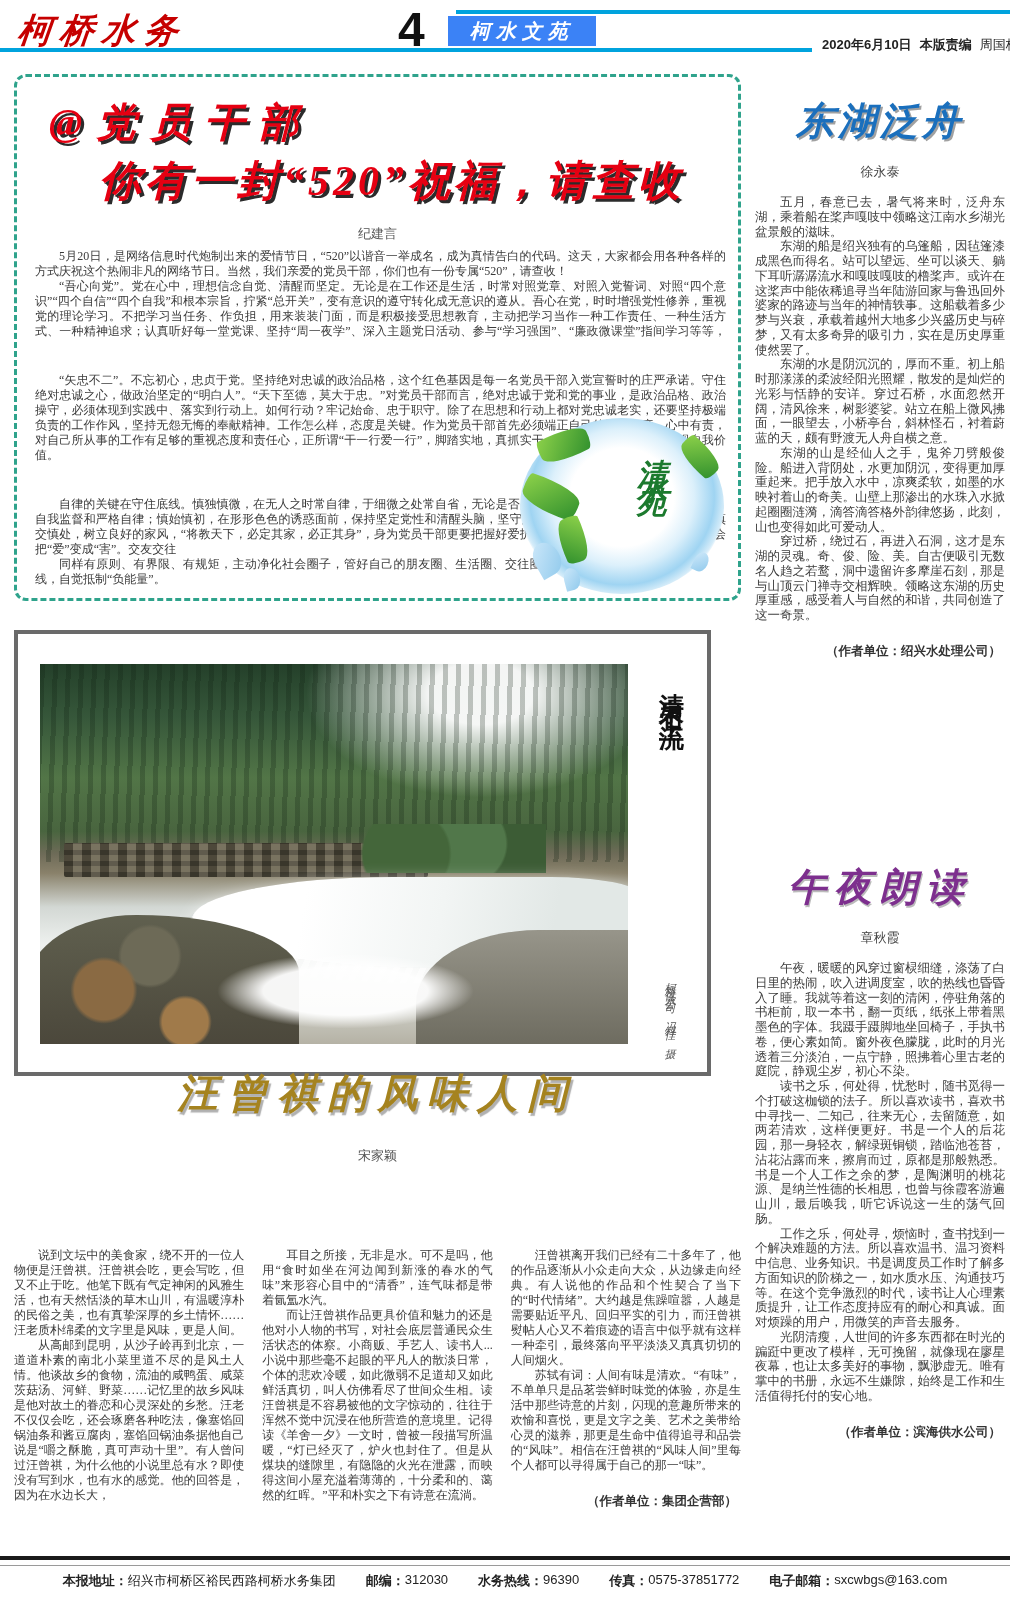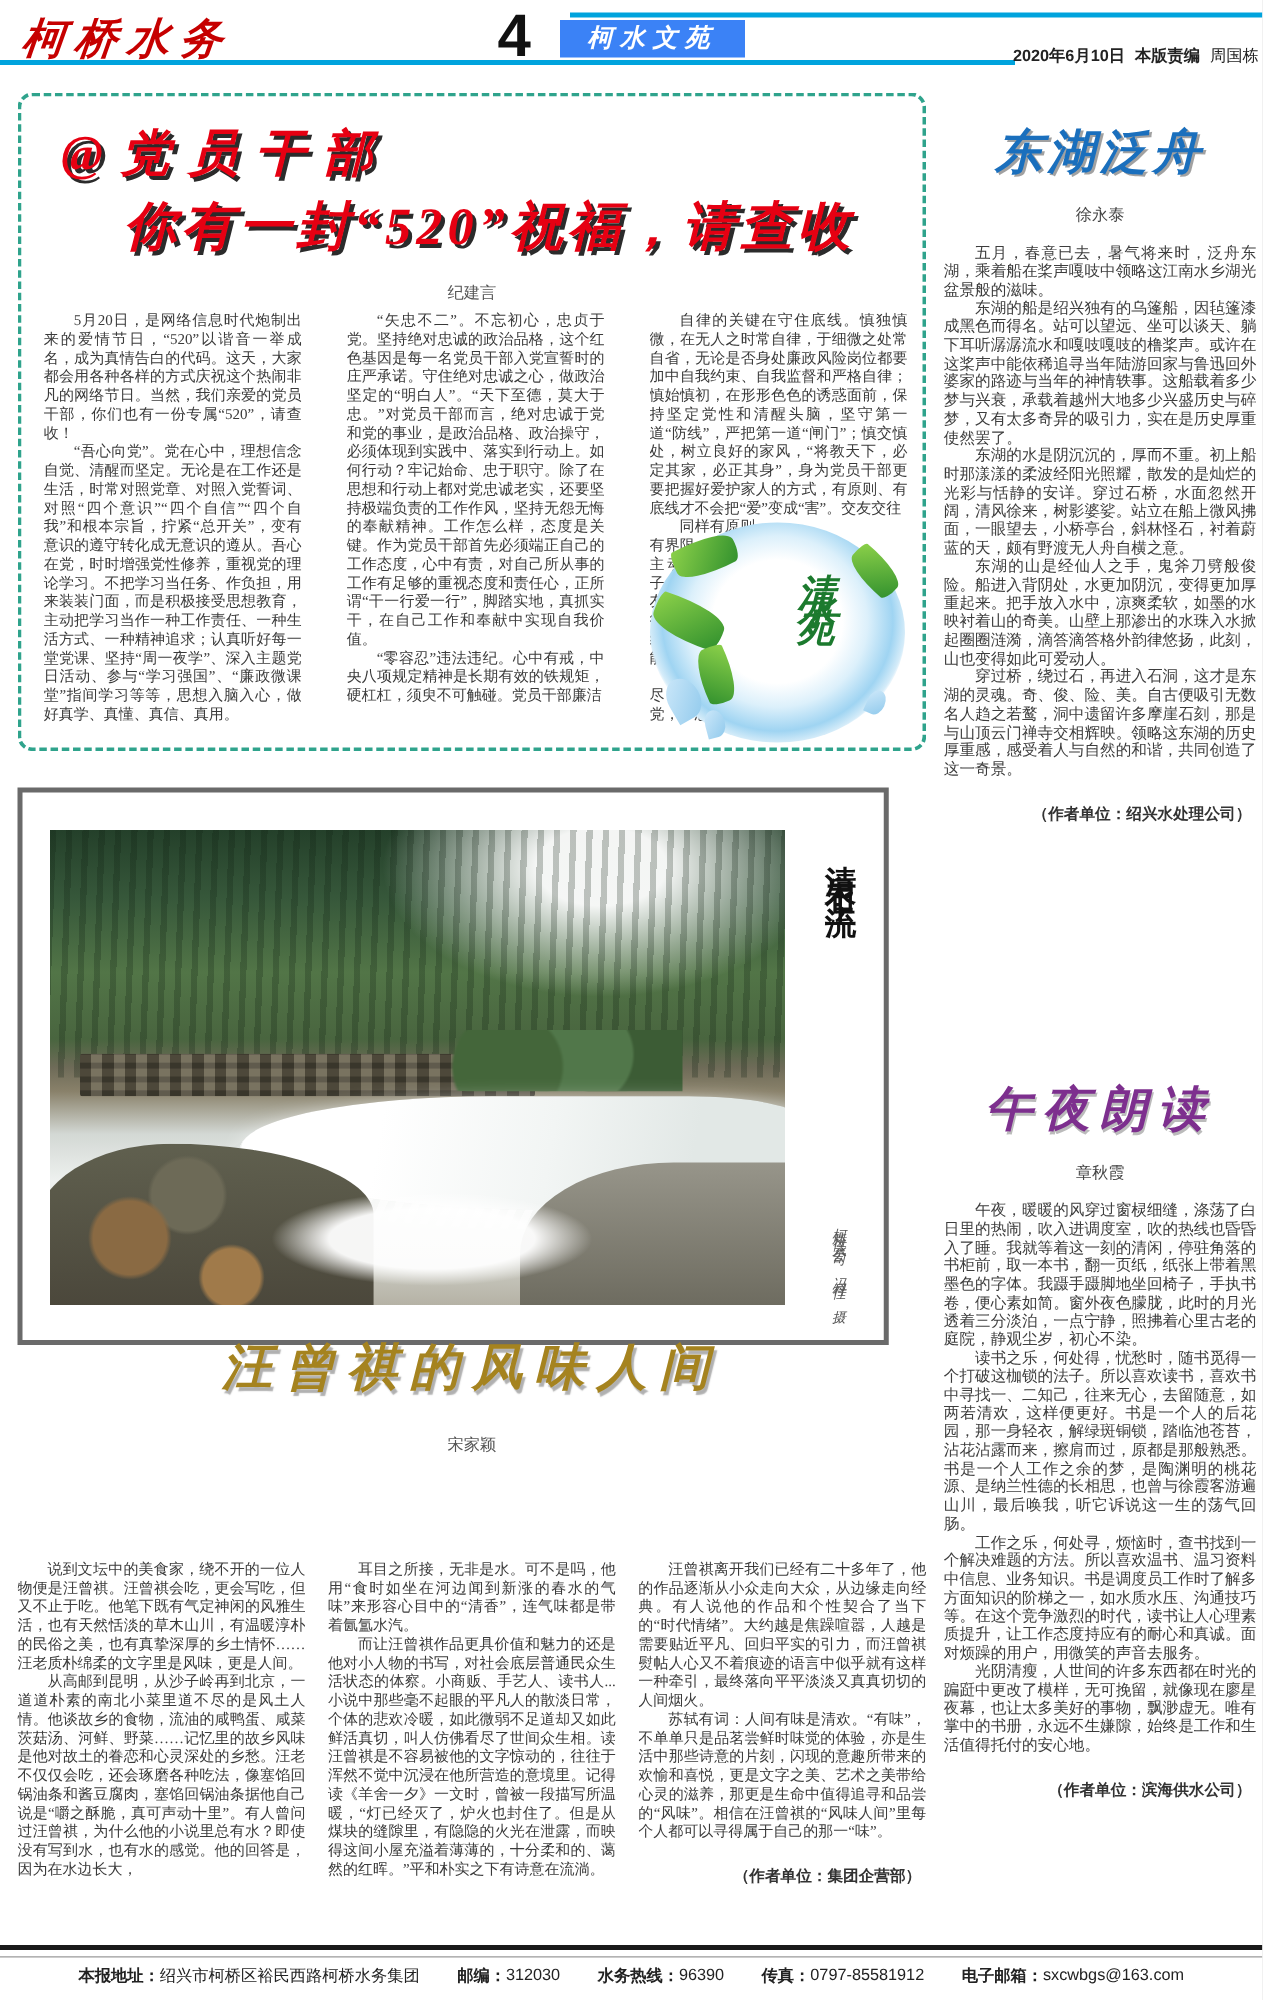--- a/index.html
+++ b/index.html
@@ -9,31 +9,31 @@
   .masthead{position:absolute;left:18px;top:8px;font-size:34px;font-weight:bold;font-style:italic;
             color:#c60000;letter-spacing:8px;transform:skewX(-6deg);}
   .hline-top{position:absolute;left:456px;top:10px;width:554px;height:4px;background:#00a3dd;}
   .page-number{position:absolute;left:398px;top:2px;font-size:48px;font-weight:bold;color:#111;
                font-family:"Liberation Sans", sans-serif;}
   .section-badge{position:absolute;left:448px;top:16px;width:148px;height:30px;background:#3b82f6;
                  color:#fff;font-size:20px;font-weight:bold;font-style:italic;letter-spacing:6px;
                  text-align:center;line-height:30px;}
   .hline-bottom{position:absolute;left:0;top:48px;width:812px;height:4px;background:#00a3dd;}
   .dateline{position:absolute;left:822px;top:36px;width:185px;font-size:13px;color:#222;
-            font-family:"Liberation Sans", sans-serif;display:flex;gap:8px;white-space:nowrap;justify-content:flex-end;}
+            font-family:"Liberation Sans", sans-serif;display:flex;gap:8px;white-space:nowrap;}
   .dateline .b{font-weight:bold;}
   
   .box520{position:absolute;left:14px;top:74px;width:727px;height:527px;border:3px dashed #2fa38c;
           border-radius:12px;box-sizing:border-box;}
   .t520-1{position:absolute;left:32px;top:18px;font-size:40px;font-weight:bold;color:#e60012;
           letter-spacing:14px;text-shadow:3px 3px 0 #2b2b2b;font-style:italic;}
   .t520-2{position:absolute;left:82px;top:76px;font-size:42px;font-weight:bold;color:#e60012;
           letter-spacing:4px;text-shadow:3px 3px 0 #2b2b2b;font-style:italic;white-space:nowrap;}
   .a520{position:absolute;left:0;top:148px;width:100%;text-align:center;font-size:13px;color:#555;}
-  .cols520{position:absolute;left:18px;top:172px;width:691px;height:336px;display:flex;gap:36px;}
+  .cols520{position:absolute;left:18px;top:172px;width:691px;height:336px;display:flex;gap:36px;flex-direction:column;}
   .cols520 .col{flex:1;overflow:hidden;}
   .body-text p{margin:0;text-indent:2em;font-size:12px;line-height:1.25;text-align:justify;color:#3a3a3a;}
   .seal-spacer{float:right;width:104px;height:178px;margin-left:6px;}
   
   .seal{position:absolute;right:14px;bottom:4px;width:204px;height:176px;}
   .seal-blob{position:absolute;inset:0;background:radial-gradient(ellipse at 50% 45%, #ffffff 36%, #dcf0fb 50%, #9fd4f2 64%, #d5ecf9 71%, rgba(255,255,255,0) 73%);border-radius:50%;}
   .drop{position:absolute;background:linear-gradient(135deg,#cfe9fa,#8fc9ec);border-radius:60% 60% 60% 0;}
   .drop1{left:14px;bottom:18px;width:26px;height:34px;transform:rotate(-30deg);}
   .drop2{left:44px;bottom:4px;width:16px;height:22px;transform:rotate(-15deg);}
   .drop3{right:16px;bottom:22px;width:14px;height:20px;transform:rotate(25deg);}
@@ -223,21 +223,21 @@
     <span class="item">
       <span class="b">邮编：</span>
       <span>312030</span>
     </span>
     <span class="item">
       <span class="b">水务热线：</span>
       <span>96390</span>
     </span>
     <span class="item">
       <span class="b">传真：</span>
-      <span>0797-85581912</span>
+      <span>0575-37851772</span>
     </span>
     <span class="item">
       <span class="b">电子邮箱：</span>
       <span>sxcwbgs@163.com</span>
     </span>
   </div>
 
 </div>
 
 </body></html>

